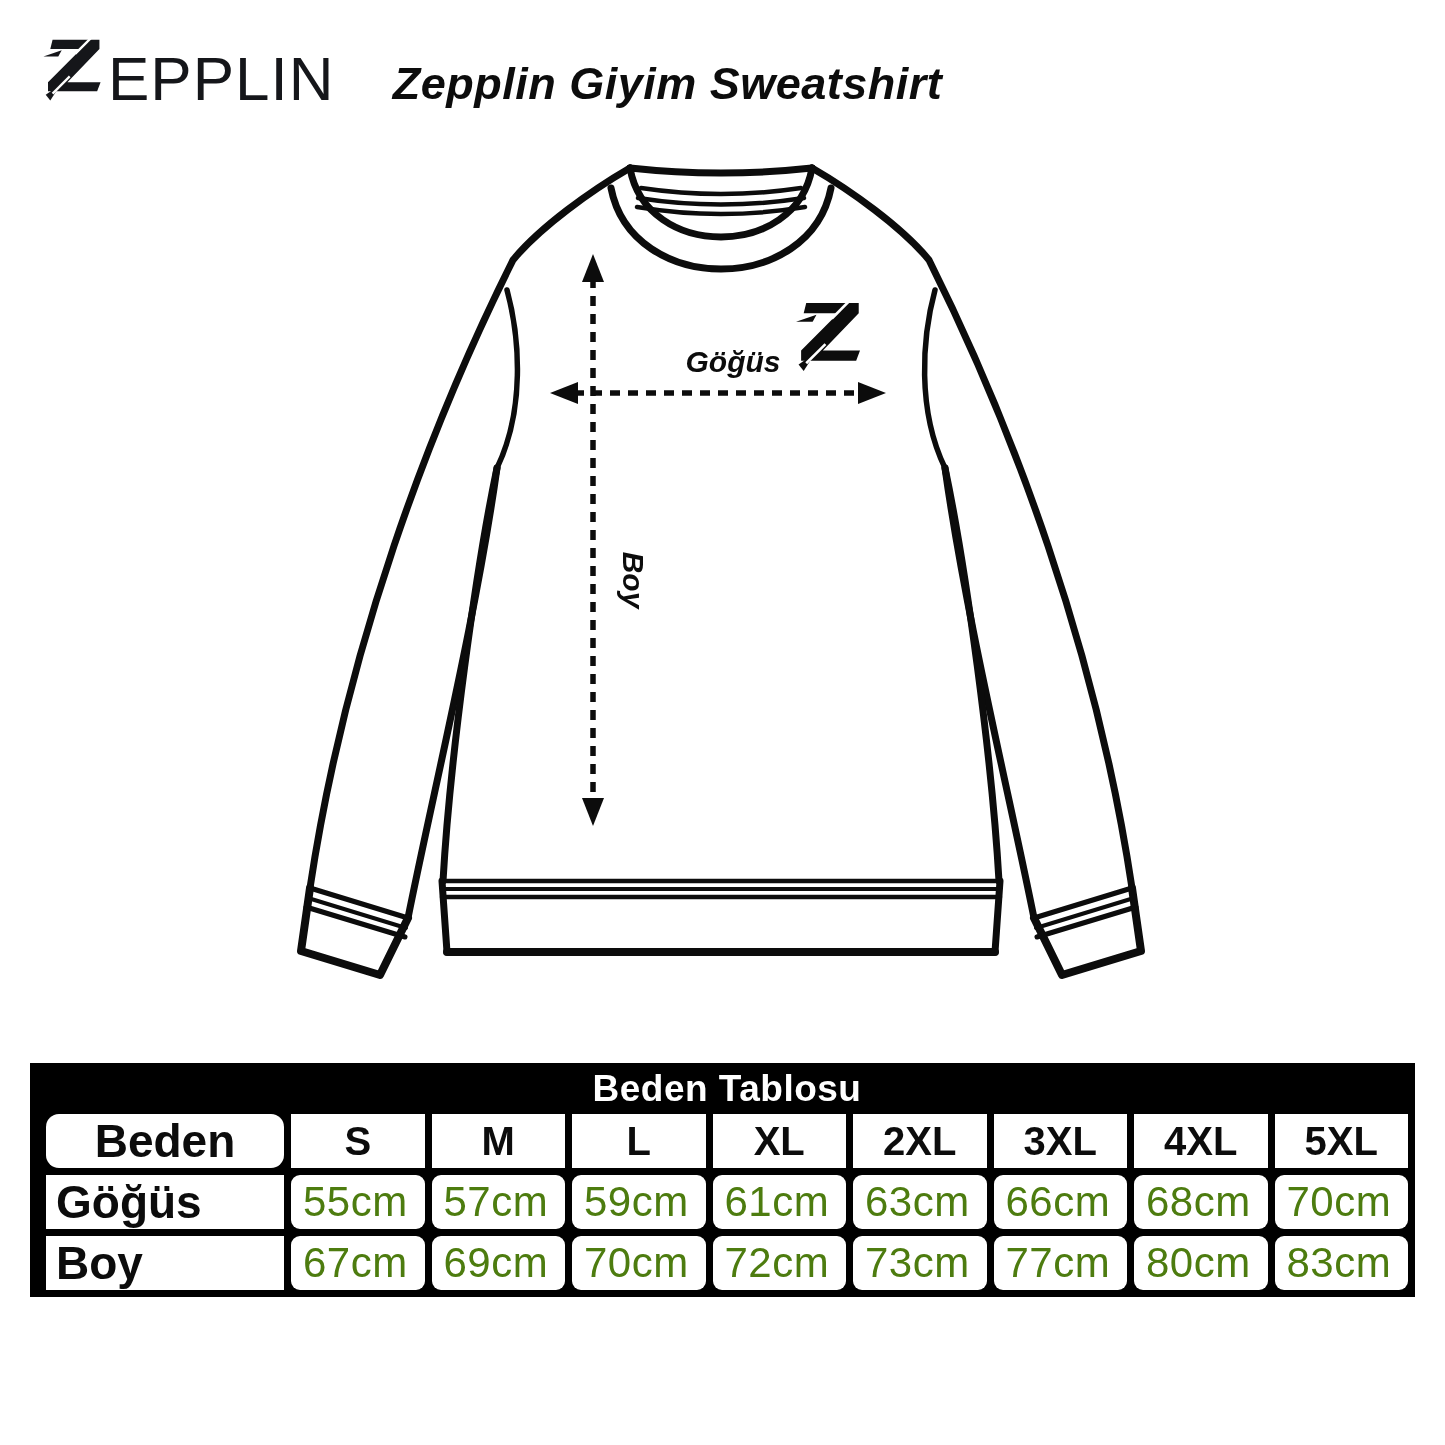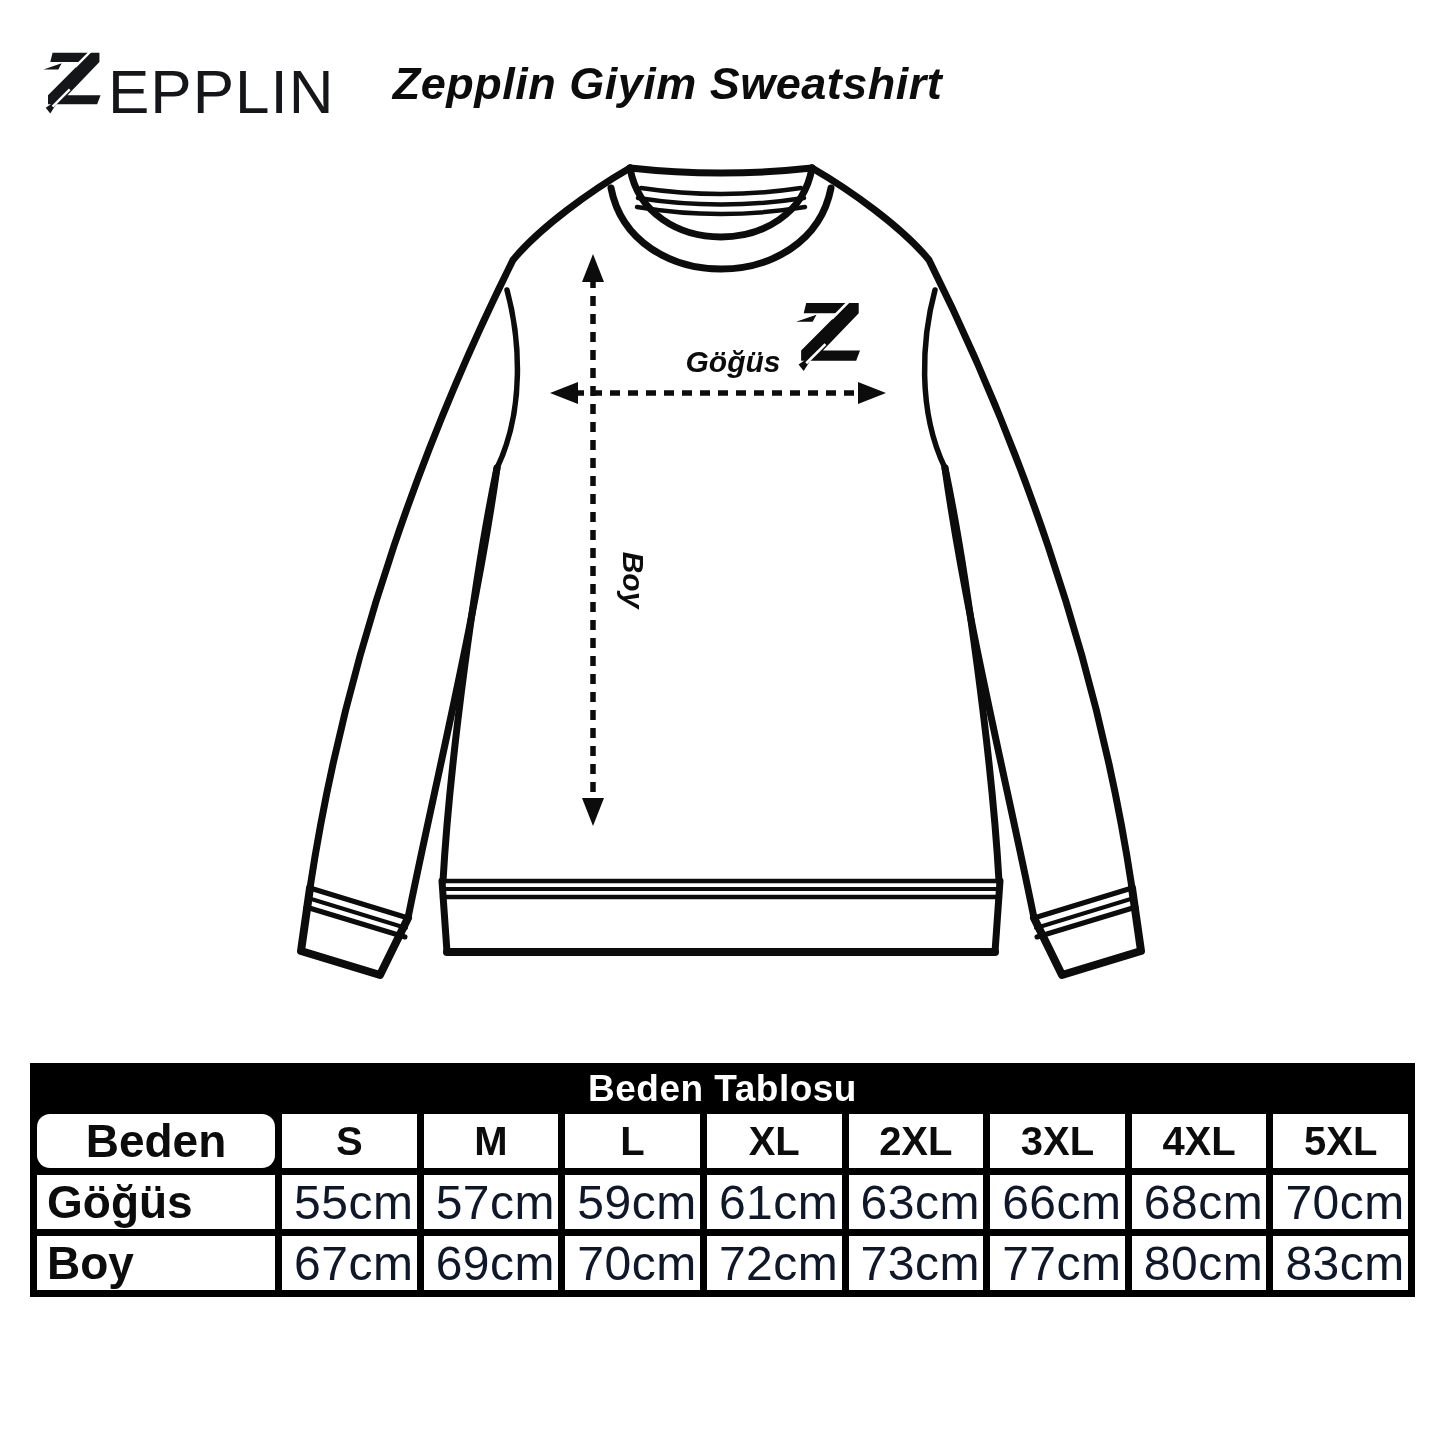--- a/index.html
+++ b/index.html
@@ -1,42 +1,42 @@
 <!DOCTYPE html>
 <html><head>
 <meta charset="utf-8">
 <style>
   * { margin:0; padding:0; box-sizing:border-box; }
   html,body { width:1445px; height:1445px; background:#ffffff; font-family:"Liberation Sans", sans-serif; color:#0c0c0c; }
   .page { position:relative; width:1445px; height:1445px; overflow:hidden; background:#fff; }
   .abs { position:absolute; }
 
   
-  .brand { left:40px; top:44px; display:flex; align-items:flex-end; gap:4px; }
+  .brand { left:40px; top:31px; display:flex; align-items:flex-end; gap:4px; }
   .brand svg { display:block; }
   .brand-text { font-size:62px; font-weight:500; letter-spacing:1px; line-height:0.88; color:#15161a; }
   .title-line { left:0; top:58px; width:1335px; text-align:center; font-style:italic; font-size:45px; letter-spacing:0.5px; }
   .title-regular { font-weight:600; }
   .title-bold { font-weight:800; }
 
   
   .diagram { left:280px; top:148px; width:885px; height:885px; }
   .diagram svg { width:100%; height:100%; }
   .meas-label { font-family:"Liberation Sans", sans-serif; font-style:italic; font-weight:600; font-size:30px; fill:#0c0c0c; }
 
   
-  .size-table { left:30px; top:1063px; width:1385px; background:#000; padding:0 7px 7px 7px; }
+  .size-table { left:30px; top:1063px; width:1385px; background:#000; padding:0 7px 7px 16px; }
   .table-title { height:51px; background:#000; color:#fff; display:flex; align-items:center; justify-content:center;
                  font-weight:700; font-size:37px; letter-spacing:0.5px; }
   .tgrid { display:grid; grid-template-columns:238px repeat(8, 1fr); gap:7px; background:#000; }
   .cell { background:#fff; height:54px; display:flex; align-items:center; font-size:42px; }
   .cell.head { justify-content:center; font-weight:700; font-size:40px; }
   .cell.head.first { font-size:46px;border-radius:13px; }
   .cell.rowlabel { font-weight:700; font-size:46px; padding-left:10px; justify-content:flex-start; }
-  .cell.val { padding-left:12px; font-weight:400; font-size:48px; letter-spacing:0.5px; color:#0f172a; }
+  .cell.val { padding-left:12px; font-weight:400; font-size:42px; letter-spacing:0.5px; color:#4d7c0f;border-radius:9px; }
 
   .footnote { left:30px; top:1302px; font-size:31px; color:#111; letter-spacing:0.3px; }
 </style>
 </head>
 <body>
 
 <div class="page">
 
   <div class="abs brand">
     <span>

